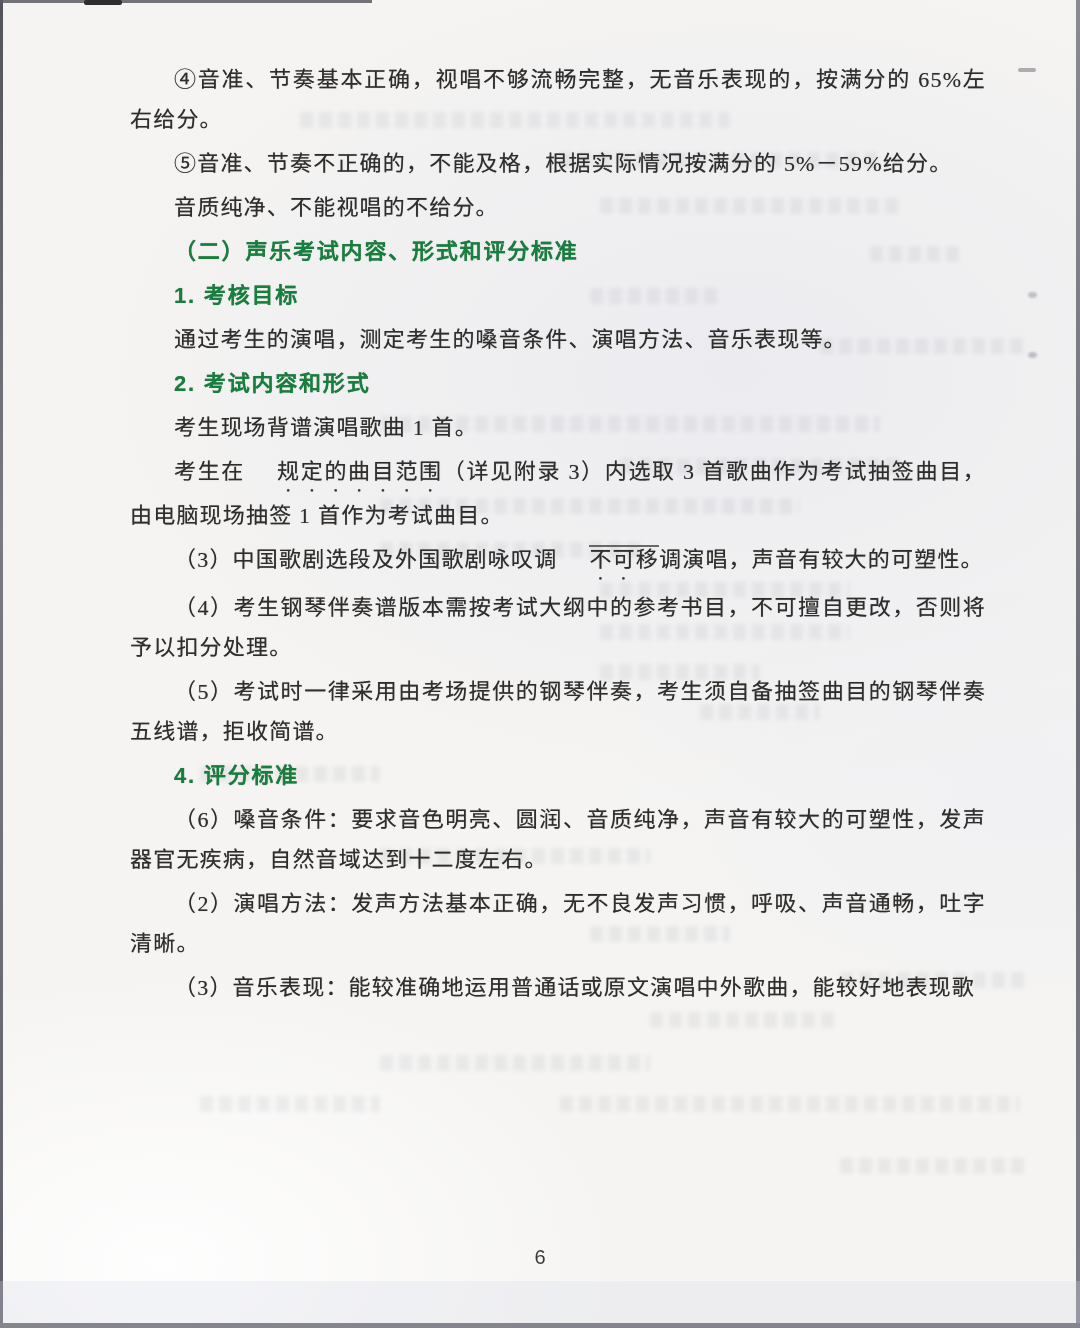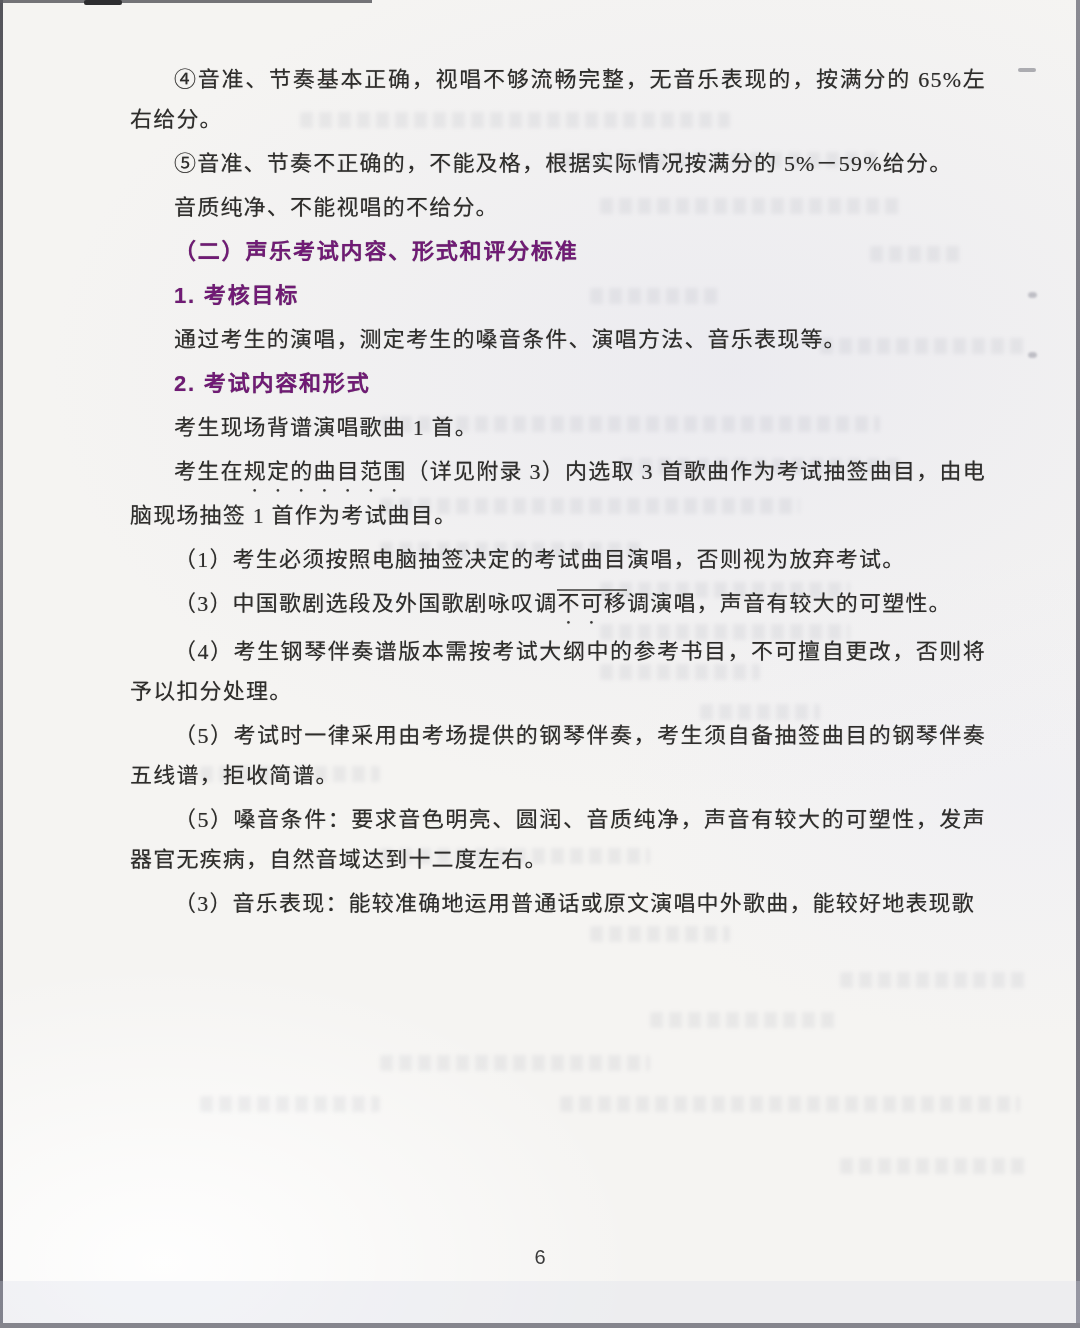--- a/index.html
+++ b/index.html
@@ -14,27 +14,28 @@
   }
   .text-col{
     position:absolute;left:130px;top:60px;width:856px;
     font-size:22px;line-height:40px;letter-spacing:1.2px;
     color:#2e2d2b;text-align:justify;
     text-shadow:0 0 .7px rgba(46,45,43,.55);
   }
   .text-col p{margin:0 0 4px;text-indent:2em;}
   .hd{
     font-family:"Liberation Sans","DejaVu Sans",sans-serif;
-    font-weight:bold;letter-spacing:1.8px;color:#701a75;
+    font-weight:bold;letter-spacing:1.8px;color:#15803d;
   }
   .em-dots{
     -webkit-text-emphasis:filled dot #3c3b39;
     -webkit-text-emphasis-position:under right;
     text-emphasis:filled dot #3c3b39;
     text-emphasis-position:under right;
+    margin-left:32px;
   }
   .overline-mark{border-top:2px solid rgba(60,60,58,.75);}
   .page-footer{
     position:absolute;left:0;top:1246px;width:100%;text-align:center;
     font-size:20px;color:#3a3a3a;letter-spacing:0;
     font-family:"Liberation Sans","DejaVu Sans",sans-serif;
   }
   
   .ghost{
     position:absolute;height:16px;opacity:.15;filter:blur(2px);
@@ -101,25 +102,26 @@
 
   <p class="hd">1. 考核目标</p>
   <p>通过考生的演唱，测定考生的嗓音条件、演唱方法、音乐表现等。</p>
 
   <p class="hd">2. 考试内容和形式</p>
   <p>考生现场背谱演唱歌曲 1 首。</p>
   <p>
     <span>考生在</span><span class="em-dots">规定的曲目范围</span><span>（详见附录 3）内选取 3 首歌曲作为考试抽签曲目，由电脑现场抽签 1 首作为考试曲目。</span>
   </p>
 
-  <p>（1）考生必须按照电脑抽签决定的考试曲目演唱，否则视为放弃考试。</p>
   <p>
     <span>（3）中国歌剧选段及外国歌剧咏叹调</span><span class="em-dots overline-mark">不可</span><span class="overline-mark">移</span><span>调演唱，声音有较大的可塑性。</span>
   </p>
   <p>（4）考生钢琴伴奏谱版本需按考试大纲中的参考书目，不可擅自更改，否则将予以扣分处理。</p>
   <p>（5）考试时一律采用由考场提供的钢琴伴奏，考生须自备抽签曲目的钢琴伴奏五线谱，拒收简谱。</p>
 
-  <p>（5）嗓音条件：要求音色明亮、圆润、音质纯净，声音有较大的可塑性，发声器官无疾病，自然音域达到十二度左右。</p>
+  <p class="hd">4. 评分标准</p>
+  <p>（6）嗓音条件：要求音色明亮、圆润、音质纯净，声音有较大的可塑性，发声器官无疾病，自然音域达到十二度左右。</p>
+  <p>（2）演唱方法：发声方法基本正确，无不良发声习惯，呼吸、声音通畅，吐字清晰。</p>
   <p>（3）音乐表现：能较准确地运用普通话或原文演唱中外歌曲，能较好地表现歌</p>
 
 </div>
 
 <div class="page-footer">6</div>
 
 </body></html>

